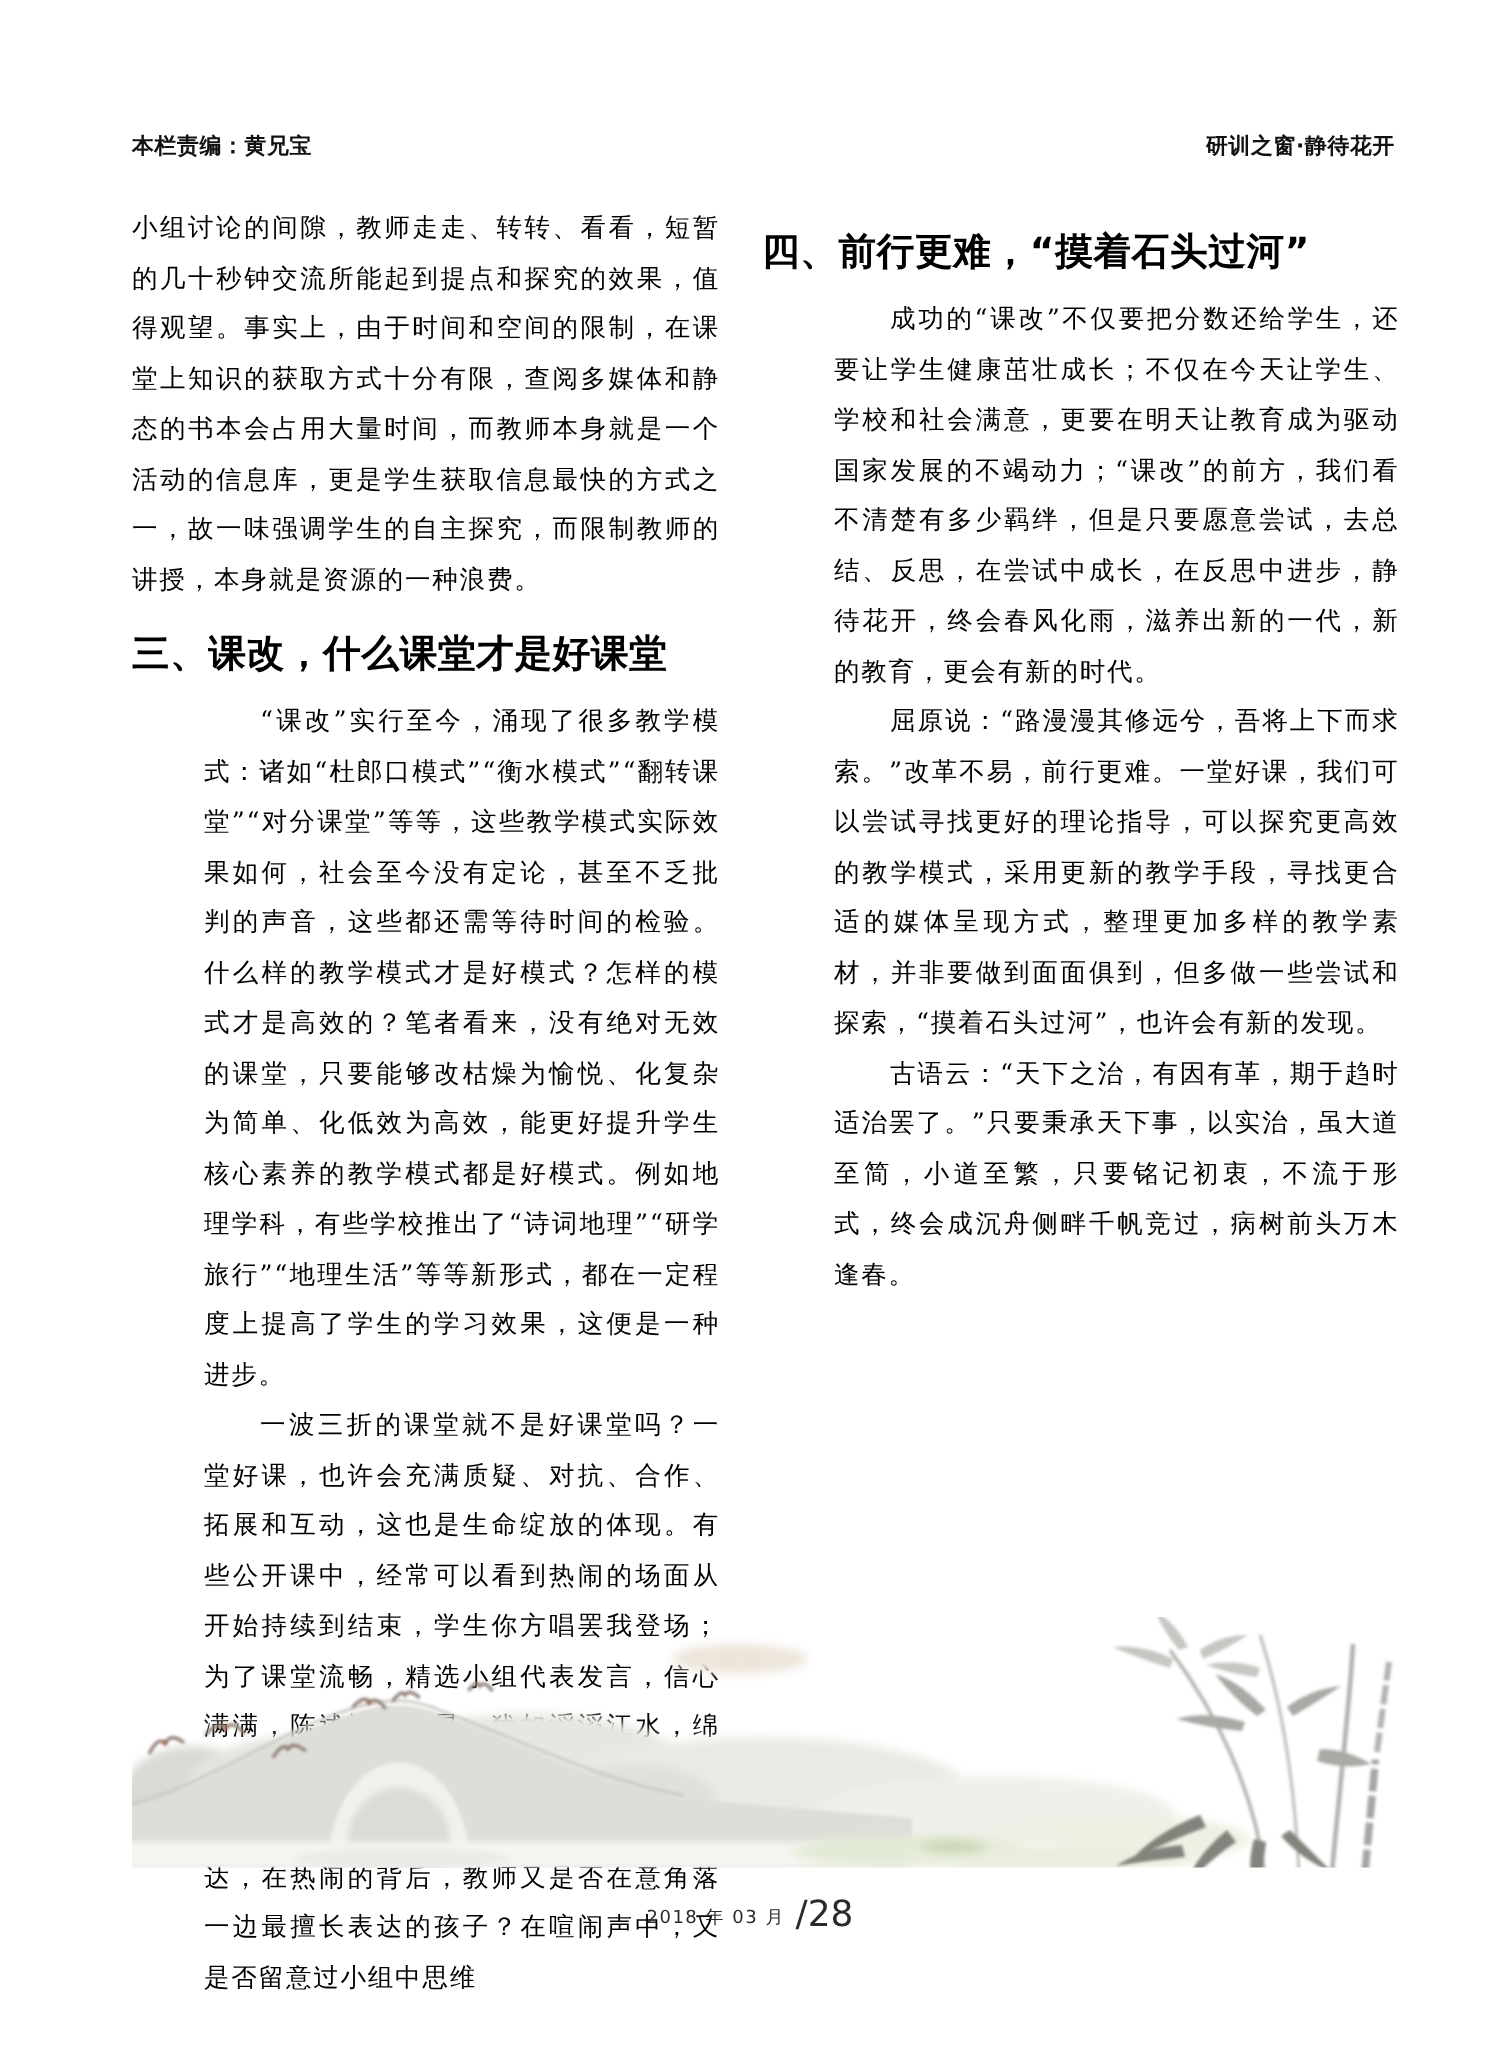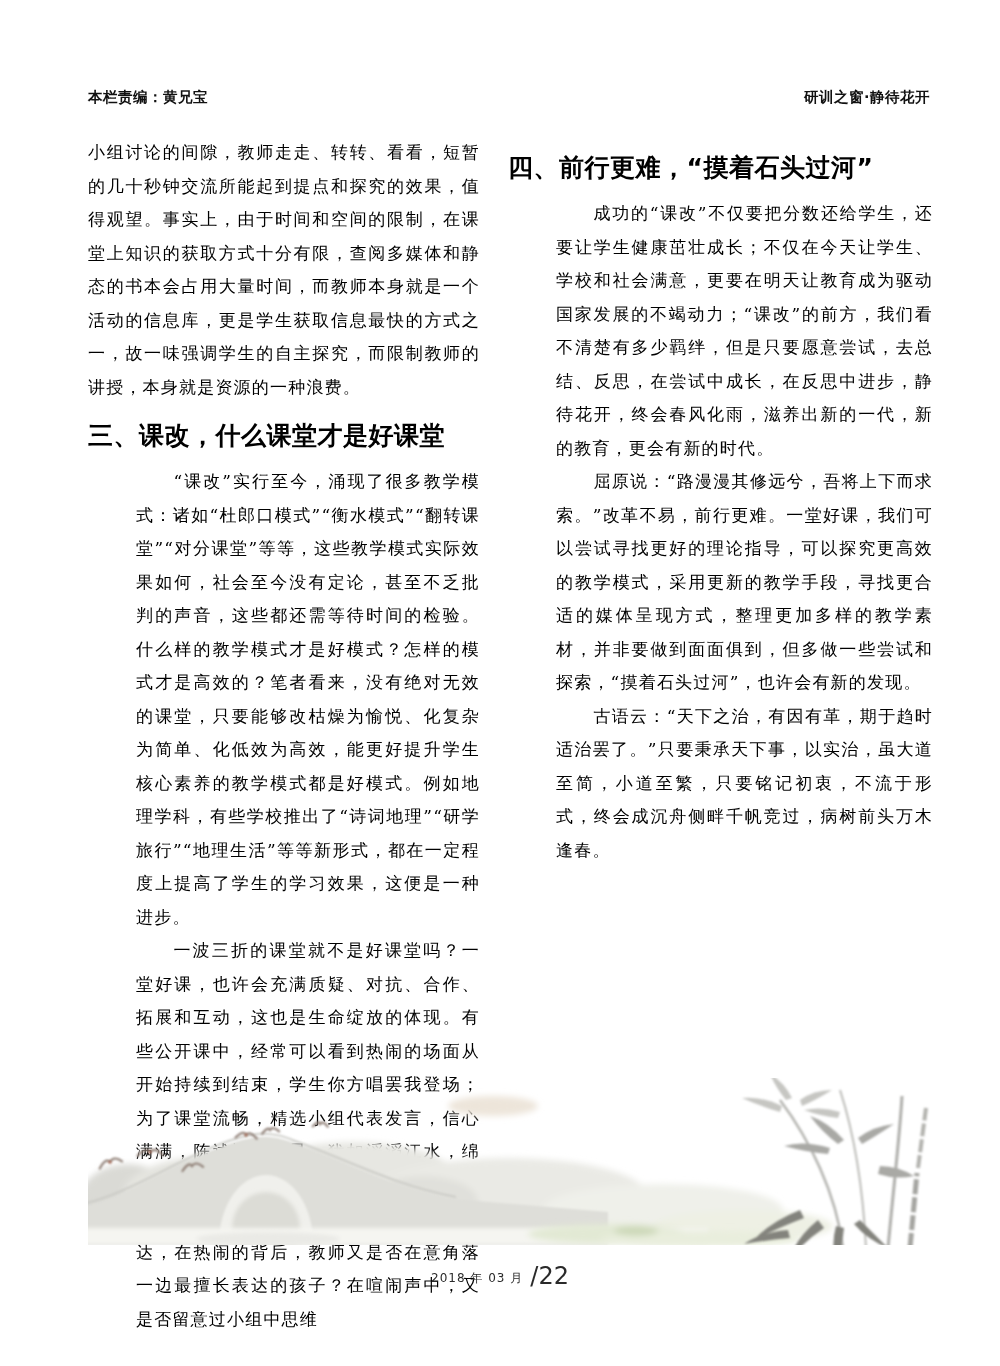--- a/index.html
+++ b/index.html
@@ -161,16 +161,16 @@
           <path d="M704,20 q-8,-16 -22,-24 q6,14 16,26 z"></path>
           <path d="M712,22 q14,-10 32,-10 q-16,10 -30,16 z"></path>
           <path d="M752,34 q-18,-6 -36,-2 q16,6 34,8 z"></path>
         </g>
       </g>
     </svg>
   </div>
 
   <div class="page-footer">
     <span class="footer-date">2018 年 03 月</span>
-    <span class="footer-page">/22</span>
+    <span class="footer-page">/28</span>
   </div>
 
 </div>
 
 </body></html>

